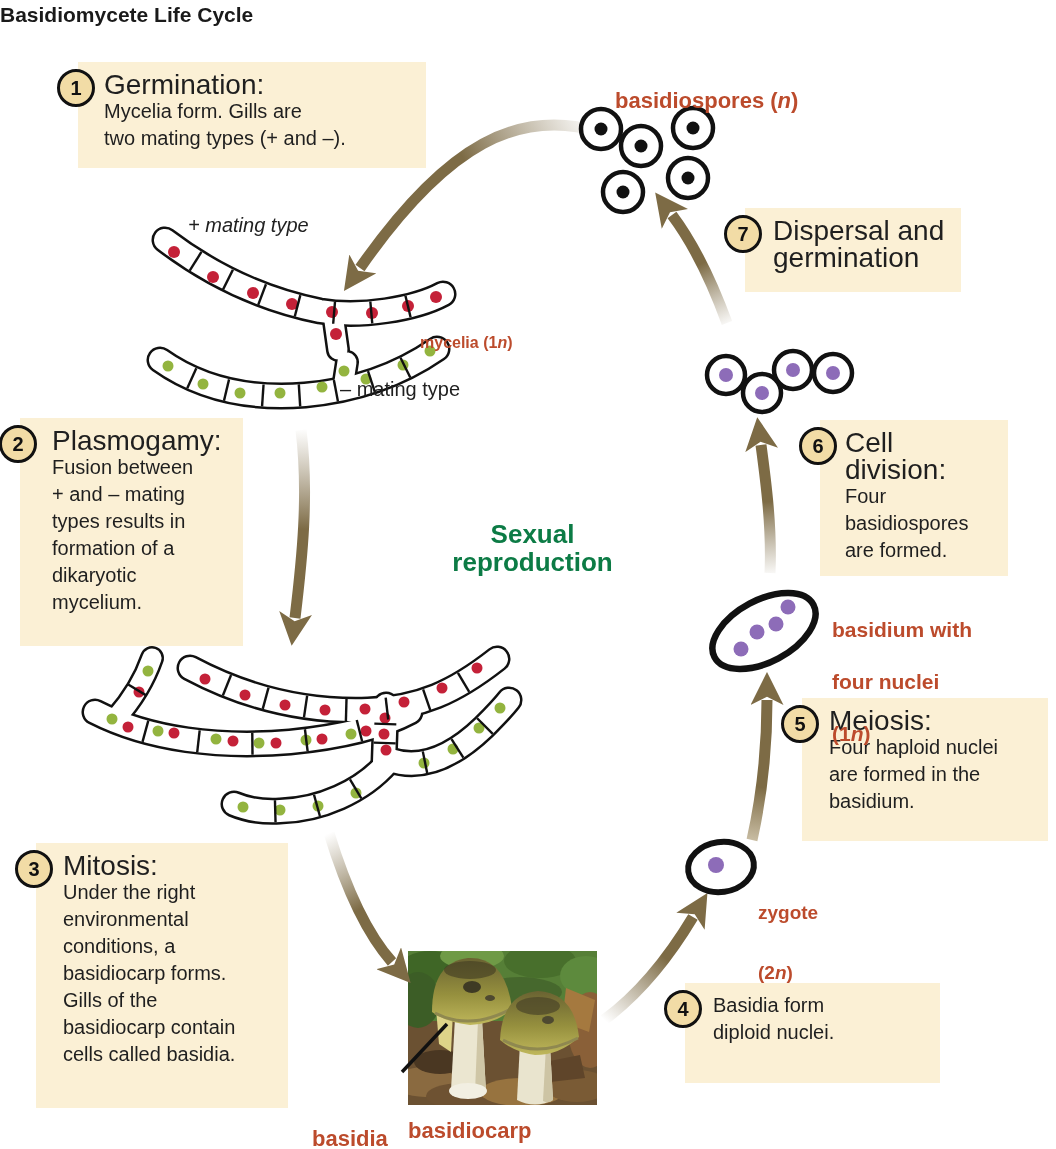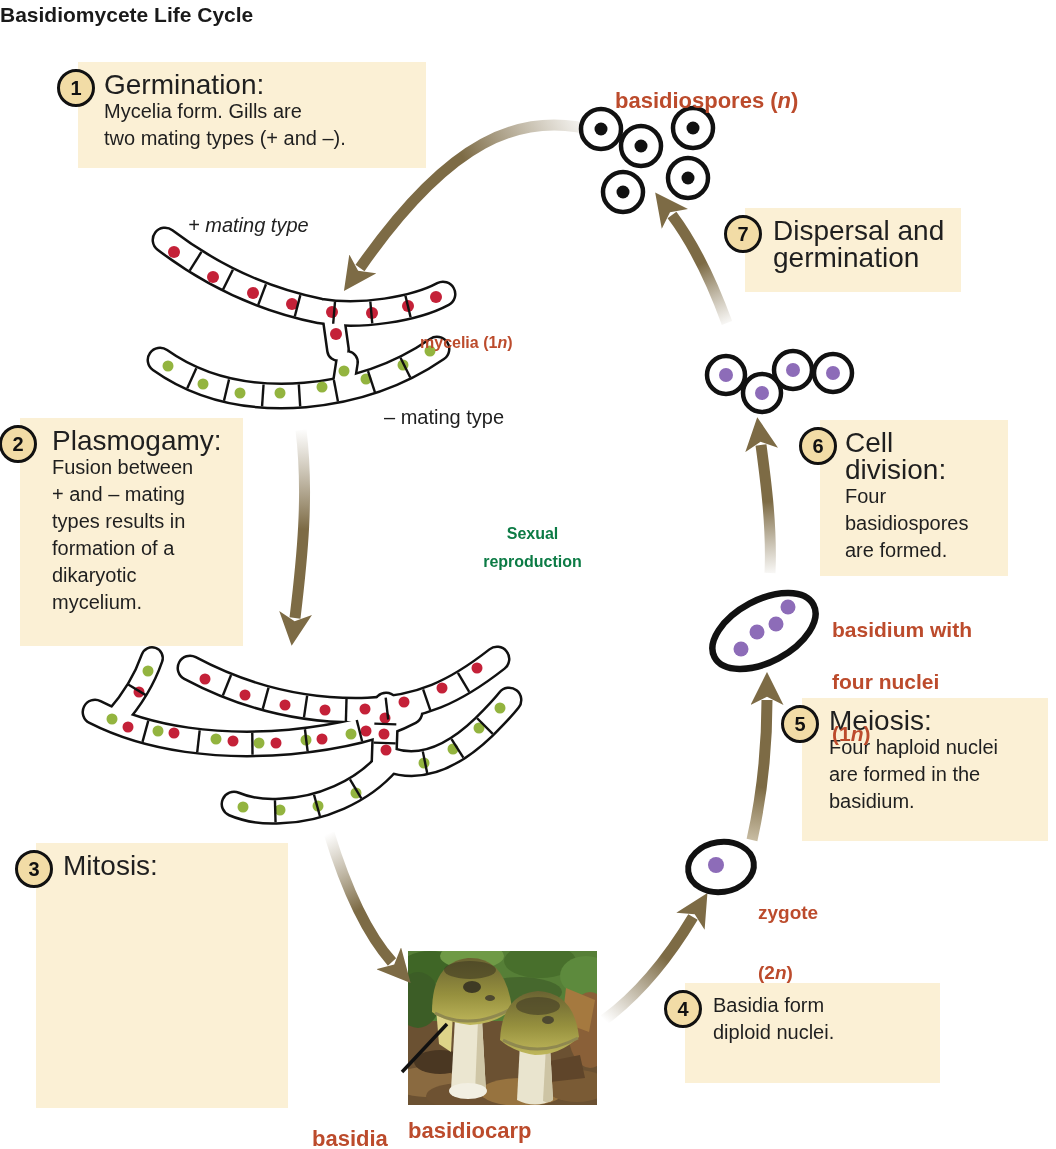--- a/index.html
+++ b/index.html
@@ -298,20 +298,27 @@
 + and – mating
 types results in
 formation of a
 dikaryotic
 mycelium.</span>
   </div>
 
   <div class="step-box" style="left:36px;top:843px;width:252px;min-height:265px;padding-left:27px;">
     <div class="badge">3</div>
     <strong class="step-heading">Mitosis:</strong>
+    <span class="step-body">Under the right
+environmental
+conditions, a
+basidiocarp forms.
+Gills of the
+basidiocarp contain
+cells called basidia.</span>
   </div>
 
   <div class="step-box" style="left:685px;top:983px;width:255px;min-height:100px;padding-left:28px;">
     <div class="badge">4</div>
     <span class="step-body">Basidia form
 diploid nuclei.</span>
   </div>
 
   <div class="step-box" style="left:802px;top:698px;width:246px;min-height:143px;padding-left:27px;">
     <div class="badge">5</div>
@@ -338,23 +345,23 @@
   <div class="lbl red" style="left:583px;top:62px;font-size:22px;margin-left:32px;">
     <span>basidiospores (</span><i>n</i><span>)</span>
   </div>
 
   <div class="lbl plain" style="left:188px;top:214px;font-size:20px;font-style:italic;">+ mating type</div>
 
   <div class="lbl red" style="left:420px;top:316px;font-size:16px;">
     <span>mycelia (1</span><i>n</i><span>)</span>
   </div>
 
-  <div class="lbl plain" style="left:340px;top:406px;font-size:20px;margin-left:44px;">– mating type</div>
-
-  <div class="lbl green" style="left:445px;top:520px;width:175px;text-align:center;font-size:16px;line-height:28px;">Sexual
+  <div class="lbl plain" style="left:340px;top:378px;font-size:20px;">– mating type</div>
+
+  <div class="lbl green" style="left:445px;top:520px;width:175px;text-align:center;font-size:26px;line-height:28px;">Sexual
 reproduction</div>
 
   <div class="lbl red" style="left:832px;top:591px;font-size:21px;line-height:26px;">
     <span>basidium with</span><br>
     <span>four nuclei</span><br>
     <span>(1</span><i>n</i><span>)</span>
   </div>
 
   <div class="lbl red" style="left:758px;top:868px;font-size:19px;line-height:30px;">
     <span>zygote</span><br>

